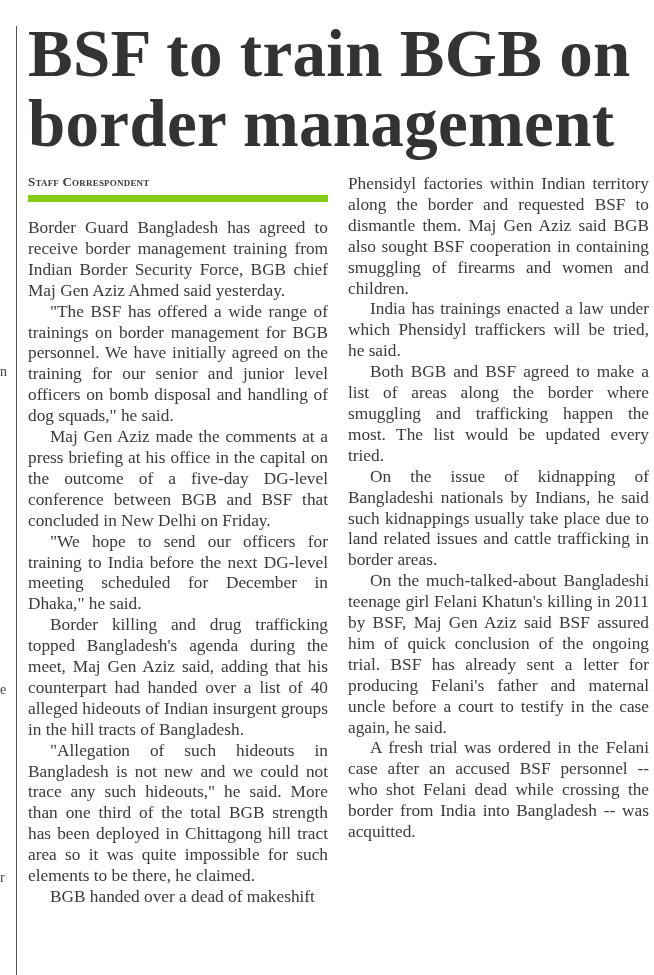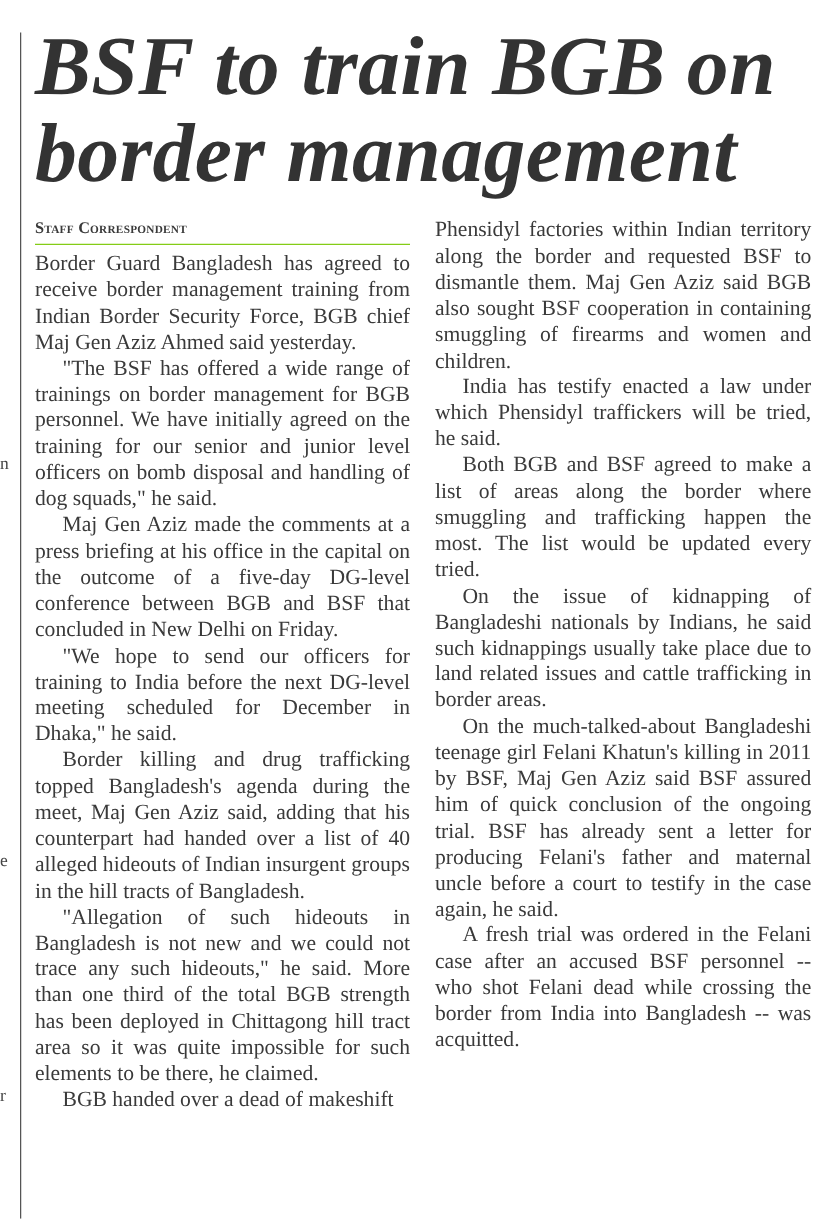--- a/index.html
+++ b/index.html
@@ -34,21 +34,20 @@
       left: 28px;
       top: 18px;
       width: 626px;
       font-family: "Liberation Serif", serif;
       font-weight: bold;
       font-size: 67px;
       line-height: 70px;
       color: #333333;
       letter-spacing: 0.3px;
       white-space: nowrap;
-      font-style: italic;
     }
     .col {
       position: absolute;
       top: 172px;
       font-family: "Liberation Serif", serif;
       font-size: 17.3px;
       line-height: 20.9px;
       color: #3a3a3a;
       text-align: justify;
       hyphens: manual;
@@ -57,22 +56,22 @@
     .col-right { left: 348px; width: 301px; top: 174px; }
     .byline {
       font-family: "Liberation Serif", serif;
       font-weight: bold;
       font-size: 13px;
       line-height: 20px;
       color: #3a3a3a;
       font-variant: small-caps;
       letter-spacing: 0.2px;
       padding-bottom: 3px;
-      border-bottom: 1px solid #84cc16;
-      margin-bottom: 5px;
+      border-bottom: 7px solid #84cc16;
+      margin-bottom: 16px;
     }
     .para { text-indent: 22px; }
     .para.first { text-indent: 0; }
     .para.cont { text-indent: 0; }
   </style>
 </head>
 <body>
 
 <div class="left-rule"></div>
 
@@ -91,18 +90,18 @@
   <p class="para">"The BSF has offered a wide range of trainings on border management for BGB personnel. We have initially agreed on the training for our senior and junior level officers on bomb disposal and handling of dog squads," he said.</p>
   <p class="para">Maj Gen Aziz made the comments at a press briefing at his office in the capital on the outcome of a five-day DG-level conference between BGB and BSF that concluded in New Delhi on Friday.</p>
   <p class="para">"We hope to send our officers for training to India before the next DG-level meeting scheduled for December in Dhaka," he said.</p>
   <p class="para">Border killing and drug trafficking topped Bangladesh's agenda during the meet, Maj Gen Aziz said, adding that his counterpart had handed over a list of 40 alleged hideouts of Indian insurgent groups in the hill tracts of Bangladesh.</p>
   <p class="para">"Allegation of such hideouts in Bangladesh is not new and we could not trace any such hideouts," he said. More than one third of the total BGB strength has been deployed in Chittagong hill tract area so it was quite impossible for such elements to be there, he claimed.</p>
   <p class="para">BGB handed over a dead of makeshift</p>
 </div>
 
 <div class="col col-right">
   <p class="para cont">Phensidyl factories within Indian territory along the border and requested BSF to dismantle them. Maj Gen Aziz said BGB also sought BSF cooperation in containing smuggling of firearms and women and children.</p>
-  <p class="para">India has testify enacted a law under which Phensidyl traffickers will be tried, he said.</p>
+  <p class="para">India has trainings enacted a law under which Phensidyl traffickers will be tried, he said.</p>
   <p class="para">Both BGB and BSF agreed to make a list of areas along the border where smuggling and trafficking happen the most. The list would be updated every tried.</p>
   <p class="para">On the issue of kidnapping of Bangladeshi nationals by Indians, he said such kidnappings usually take place due to land related issues and cattle trafficking in border areas.</p>
   <p class="para">On the much-talked-about Bangladeshi teenage girl Felani Khatun's killing in 2011 by BSF, Maj Gen Aziz said BSF assured him of quick conclusion of the ongoing trial. BSF has already sent a letter for producing Felani's father and maternal uncle before a court to testify in the case again, he said.</p>
   <p class="para">A fresh trial was ordered in the Felani case after an accused BSF personnel -- who shot Felani dead while crossing the border from India into Bangladesh -- was acquitted.</p>
 </div>
 
 </body></html>

